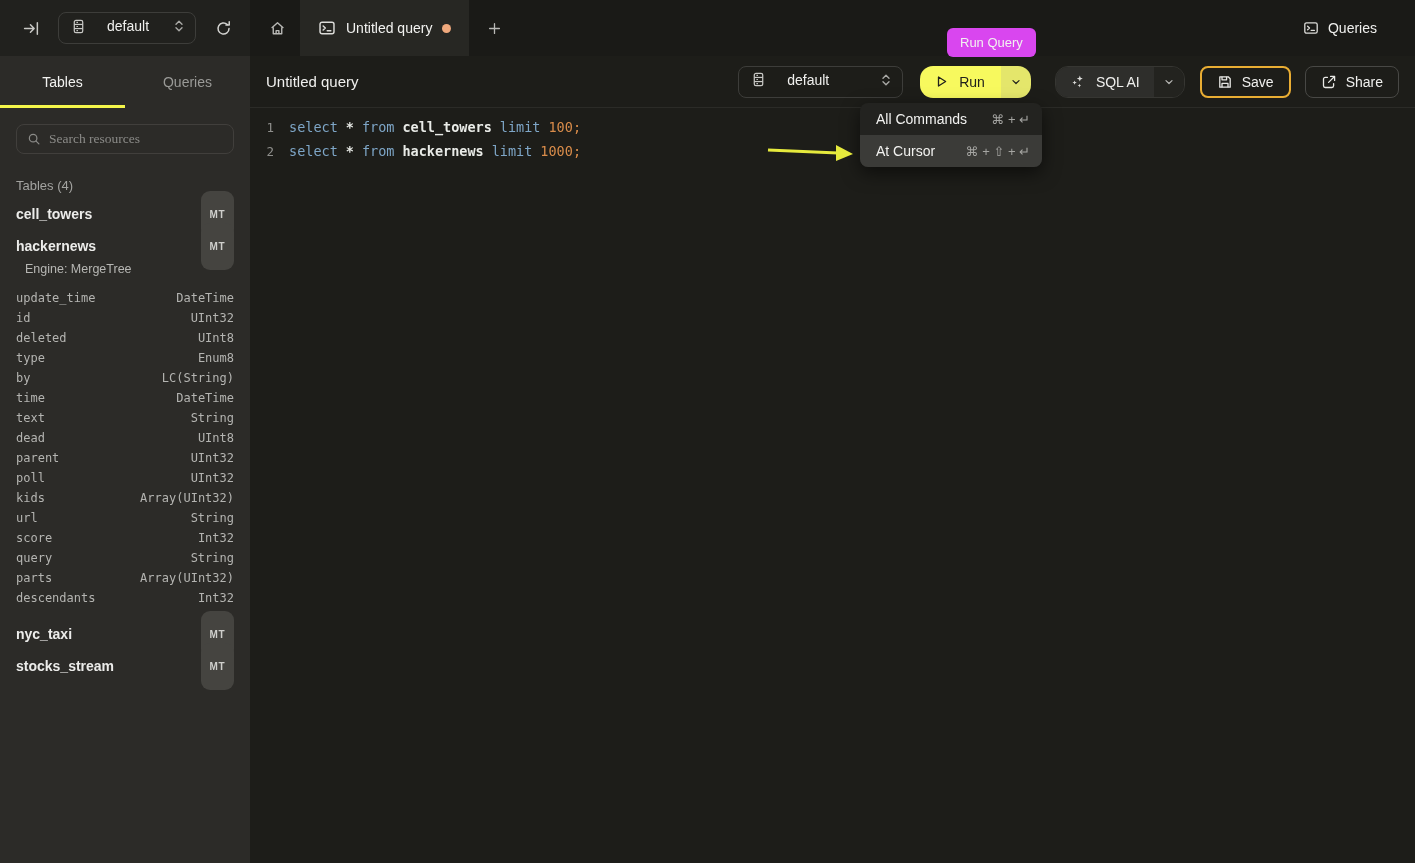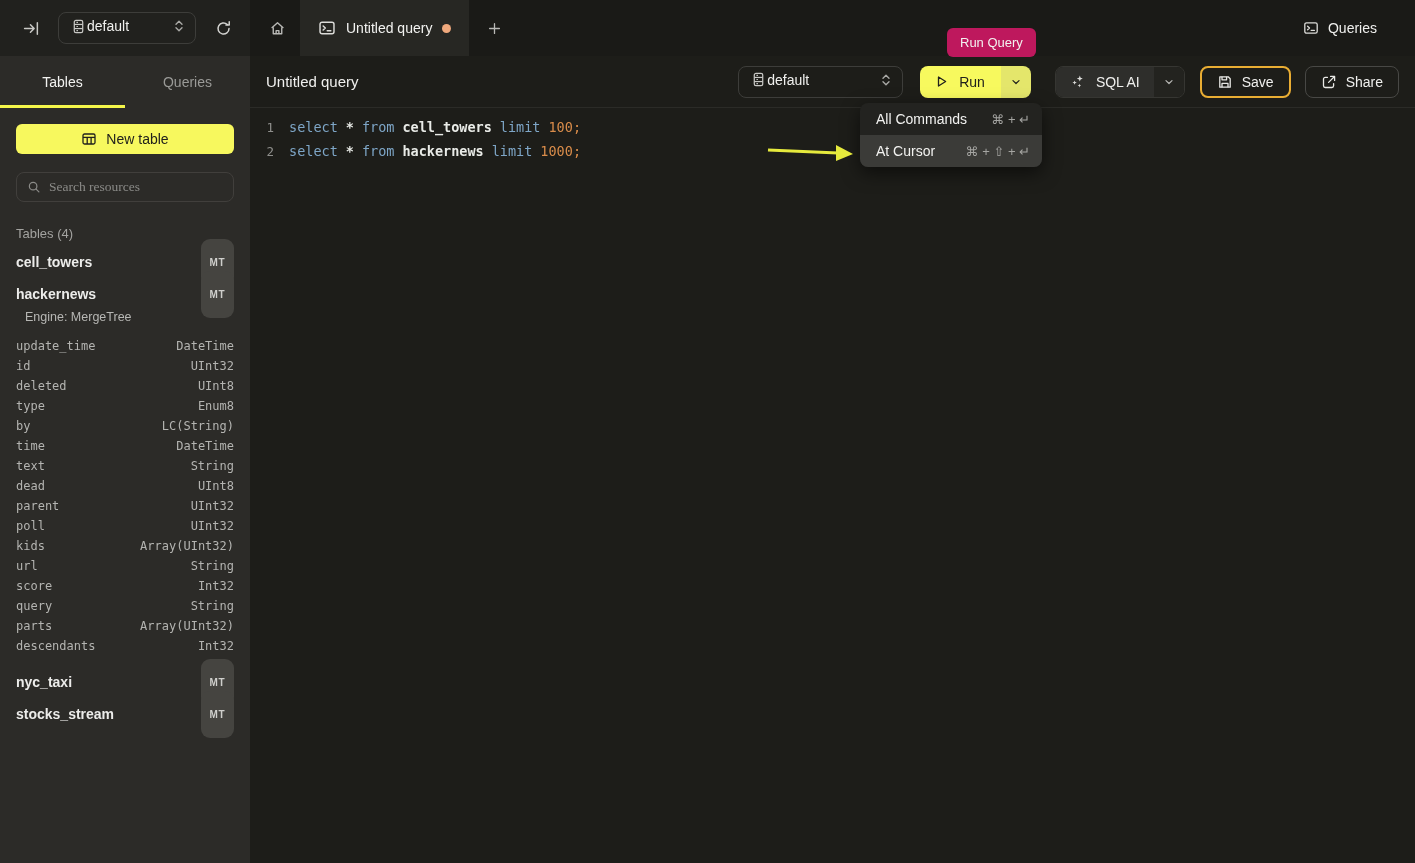--- a/index.html
+++ b/index.html
@@ -6,21 +6,21 @@
   body { background:#111; font-family:"Liberation Sans", sans-serif; }
   .app { position:relative; width:1415px; height:863px; background:#1d1d19; overflow:hidden;
          color:#ececea; font-size:14px; }
 
   
   .topbar { display:flex; height:56px; }
   .topbar-left { width:250px; background:#21211e; display:flex; align-items:center; padding:0 14px 0 18px; gap:14px; flex-shrink:0; }
   .tabstrip { flex:1; background:#1a1a17; display:flex; align-items:stretch; }
   .icon-btn { display:flex; align-items:center; justify-content:center; width:26px; height:26px; border-radius:6px; cursor:pointer; flex-shrink:0; }
   svg { display:block; }
-  .select-box { display:flex; align-items:center; gap:1px; border:1px solid #3d3d3a; border-radius:8px; height:32px; padding:0 10px 4px 12px; background:transparent; cursor:pointer; }
+  .select-box { display:flex; align-items:center; gap:21px; border:1px solid #3d3d3a; border-radius:8px; height:32px; padding:0 10px 4px 12px; background:transparent; cursor:pointer; }
   .select-box .lbl { flex:1; color:#f0f0ee; }
   .topbar-left .select-box { flex:1; }
   .home-btn { align-self:center; margin:0 10px 0 14px; }
   .tab { display:flex; align-items:center; gap:10px; background:#272723; padding:0 18px; cursor:pointer; }
   .tab .dot { width:9px; height:9px; border-radius:50%; background:#efa87c; }
   .tab-title { color:#f2f2f0; }
   .plus-btn { align-self:center; margin-left:12px; }
   .queries-btn { margin-left:auto; align-self:center; margin-right:38px; display:flex; align-items:center; gap:9px; cursor:pointer; color:#f0f0ee; font-weight:500; }
 
   
@@ -45,21 +45,21 @@
   .engine-line { color:#b7b7b4; font-size:12.5px; height:16px; margin:4px 9px 10px; }
   .col-row { display:flex; justify-content:space-between; align-items:center; height:20px; font-family:"DejaVu Sans Mono", monospace; font-size:12px; color:#b4b4b1; }
   .gap-lg { margin-top:14px; }
 
   
   .main { flex:1; display:flex; flex-direction:column; }
   .main-header { height:52px; flex-shrink:0; display:flex; align-items:center; padding:0 16px; border-bottom:1px solid #2b2b27; }
   .page-title { color:#f0f0ee; font-size:15px; }
   .toolbar { margin-left:auto; display:flex; align-items:center; }
   .toolbar .select-box { width:165px; height:32px; margin-right:17px; }
-  .split-btn { display:flex; align-items:stretch; height:32px; border-radius:8px; overflow:hidden; cursor:pointer; }
+  .split-btn { display:flex; align-items:stretch; height:32px; border-radius:13px; overflow:hidden; cursor:pointer; }
   .run-btn { margin-right:24px; }
   .run-main { display:flex; align-items:center; gap:10px; background:#f7f95e; color:#21211c; padding:0 16px 0 14px; font-weight:500; }
   .run-caret { display:flex; align-items:center; justify-content:center; width:30px; background:#e4e66b; }
   .sqlai-btn { margin-right:15px; border:1px solid #363632; }
   .sqlai-main { display:flex; align-items:center; gap:10px; background:#2e2e2b; color:#f0f0ee; padding:0 14px; }
   .sqlai-caret { display:flex; align-items:center; justify-content:center; width:30px; background:#23231f; }
   .outline-btn { display:flex; align-items:center; gap:9px; height:32px; padding:0 15px; border-radius:8px; background:transparent; color:#f0f0ee; font-size:14px; font-family:inherit; cursor:pointer; }
   .save-btn { border:2px solid #e9ad33; margin-right:14px; }
   .share-btn { border:1px solid #484845; }
 
@@ -67,21 +67,21 @@
   .editor { flex:1; padding-top:7px; cursor:text; }
   .code-line { display:flex; align-items:center; height:24px; font-family:"DejaVu Sans Mono", monospace; font-size:13.5px; }
   .ln { width:12px; margin-left:12px; margin-right:15px; text-align:right; color:#8f8f8c; font-size:12.5px; flex-shrink:0; }
   .code { display:flex; column-gap:8px;justify-content:center; }
   .kw { color:#7ea6c7; }
   .id { color:#e9ebe7; font-weight:bold; }
   .numpair { display:flex; }
   .num { color:#d98c4a; }
 
   
-  .tooltip { position:absolute; left:947px; top:28px; height:29px; padding:0 13px; background:#be185d; border-radius:6px;
+  .tooltip { position:absolute; left:947px; top:28px; height:29px; padding:0 13px; background:#d946ef; border-radius:6px;
              display:flex; align-items:center; color:#f2f2f0; font-size:13px; }
   .run-menu { position:absolute; left:860px; top:103px; width:182px; background:#232320; border-radius:8px;
               box-shadow:0 6px 18px rgba(0,0,0,.55); overflow:hidden; padding:0; }
   .menu-item { height:32px; display:flex; align-items:center; justify-content:space-between; padding:0 12px 0 16px; cursor:pointer; }
   .menu-item.highlighted { background:#3b3b38; }
   .menu-label { color:#f2f2f0; font-weight:500; }
   .menu-shortcut { color:#a5a5a2; font-size:13px; margin-left:10px; white-space:nowrap; }
   .annot-arrow { position:absolute; left:760px; top:138px; pointer-events:none; }
 </style>
 </head>
@@ -175,31 +175,20 @@
       <div class="sidebar-tabs">
         <div class="sidebar-tab active">
           <span>Tables</span>
         </div>
         <div class="sidebar-tab">
           <span>Queries</span>
         </div>
       </div>
 
       <div class="sidebar-content">
-        <button class="new-table-btn">
-          <span>
-            <svg width="16" height="16" viewBox="0 0 16 16" fill="none" stroke="#21211c" stroke-width="1.3" stroke-linejoin="round">
-                <rect x="2" y="3" width="12" height="10" rx="1.5"></rect>
-                <line x1="2" y1="6.4" x2="14" y2="6.4"></line>
-                <line x1="6.2" y1="6.4" x2="6.2" y2="13"></line>
-                <line x1="10.1" y1="6.4" x2="10.1" y2="13"></line>
-              </svg>
-          </span>
-          <span>New table</span>
-        </button>
 
         <div class="search-box">
           <span>
             <svg width="14" height="14" viewBox="0 0 16 16" fill="none" stroke="#8b8b88" stroke-width="1.4" stroke-linecap="round">
                 <circle cx="7" cy="7" r="4.3"></circle>
                 <line x1="10.4" y1="10.4" x2="13.6" y2="13.6"></line>
               </svg>
           </span>
           <input type="text" placeholder="Search resources" style="">
         </div>

